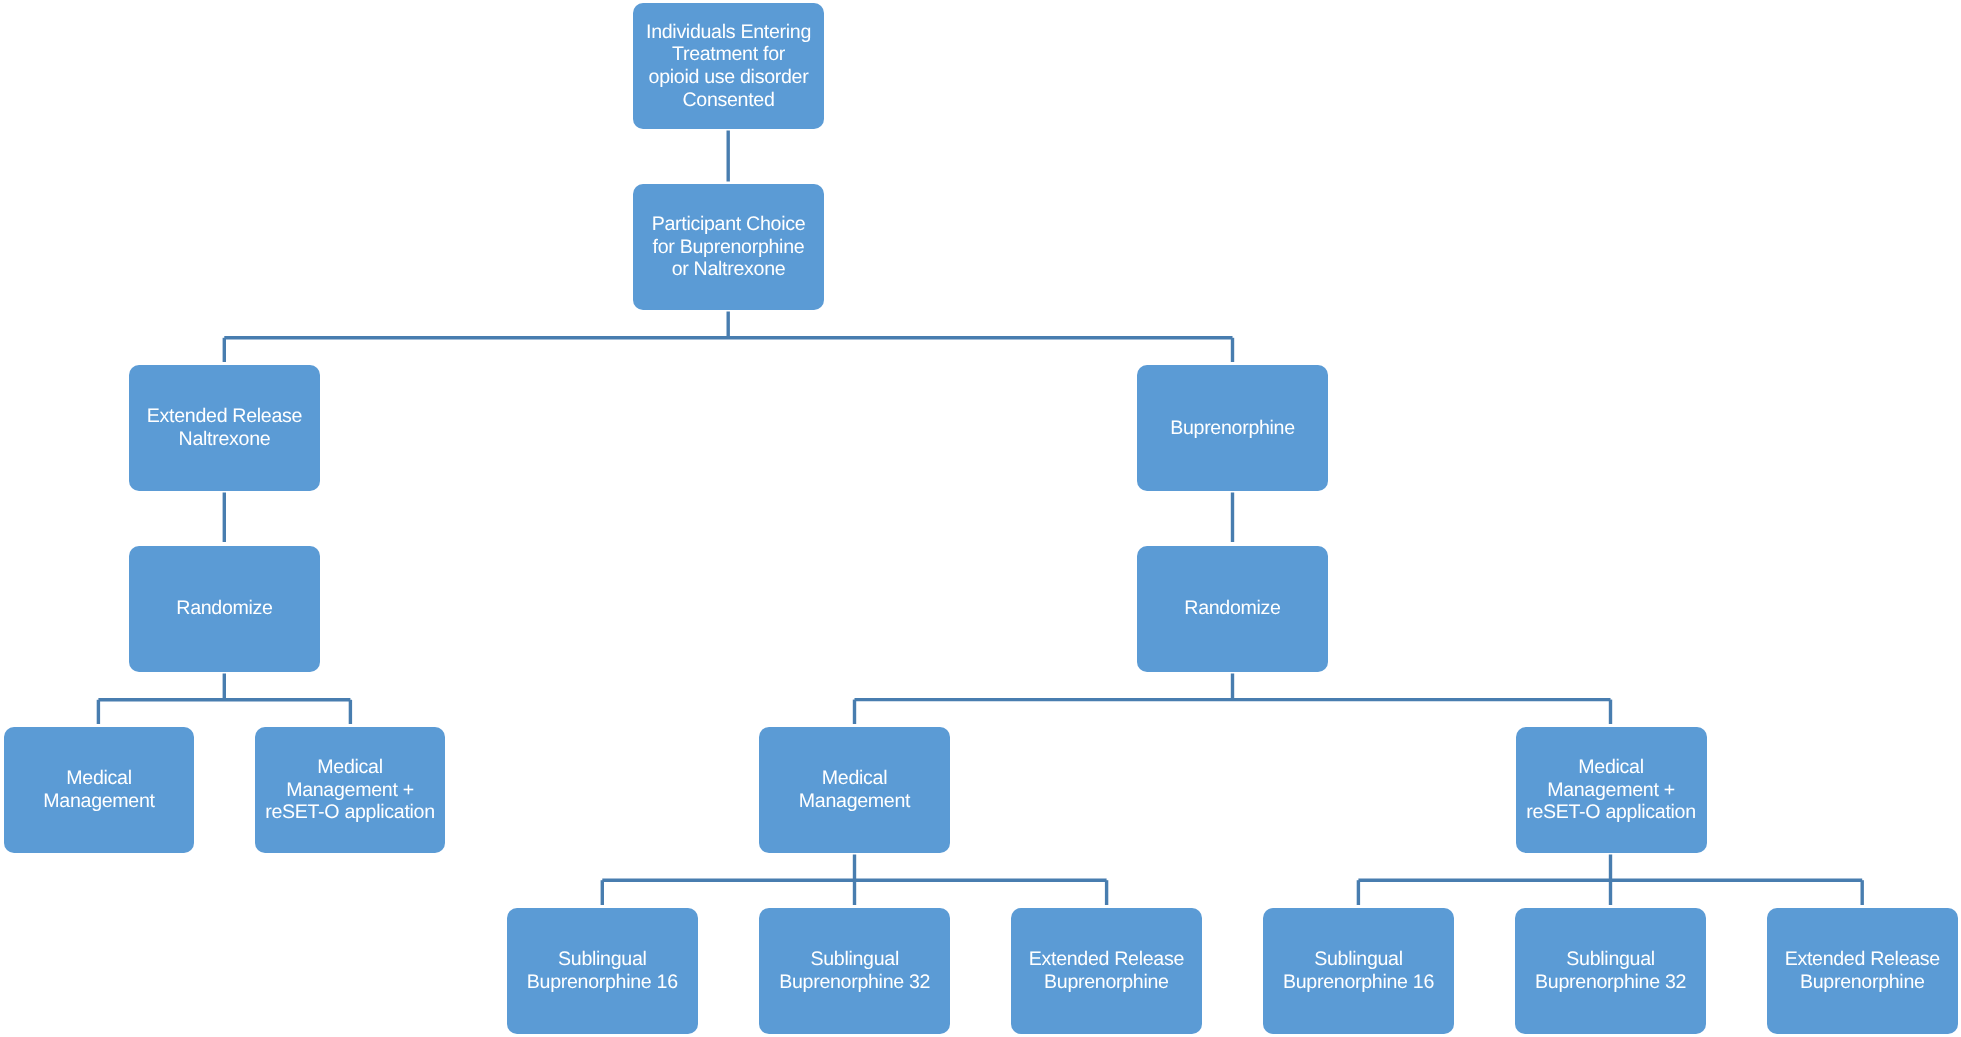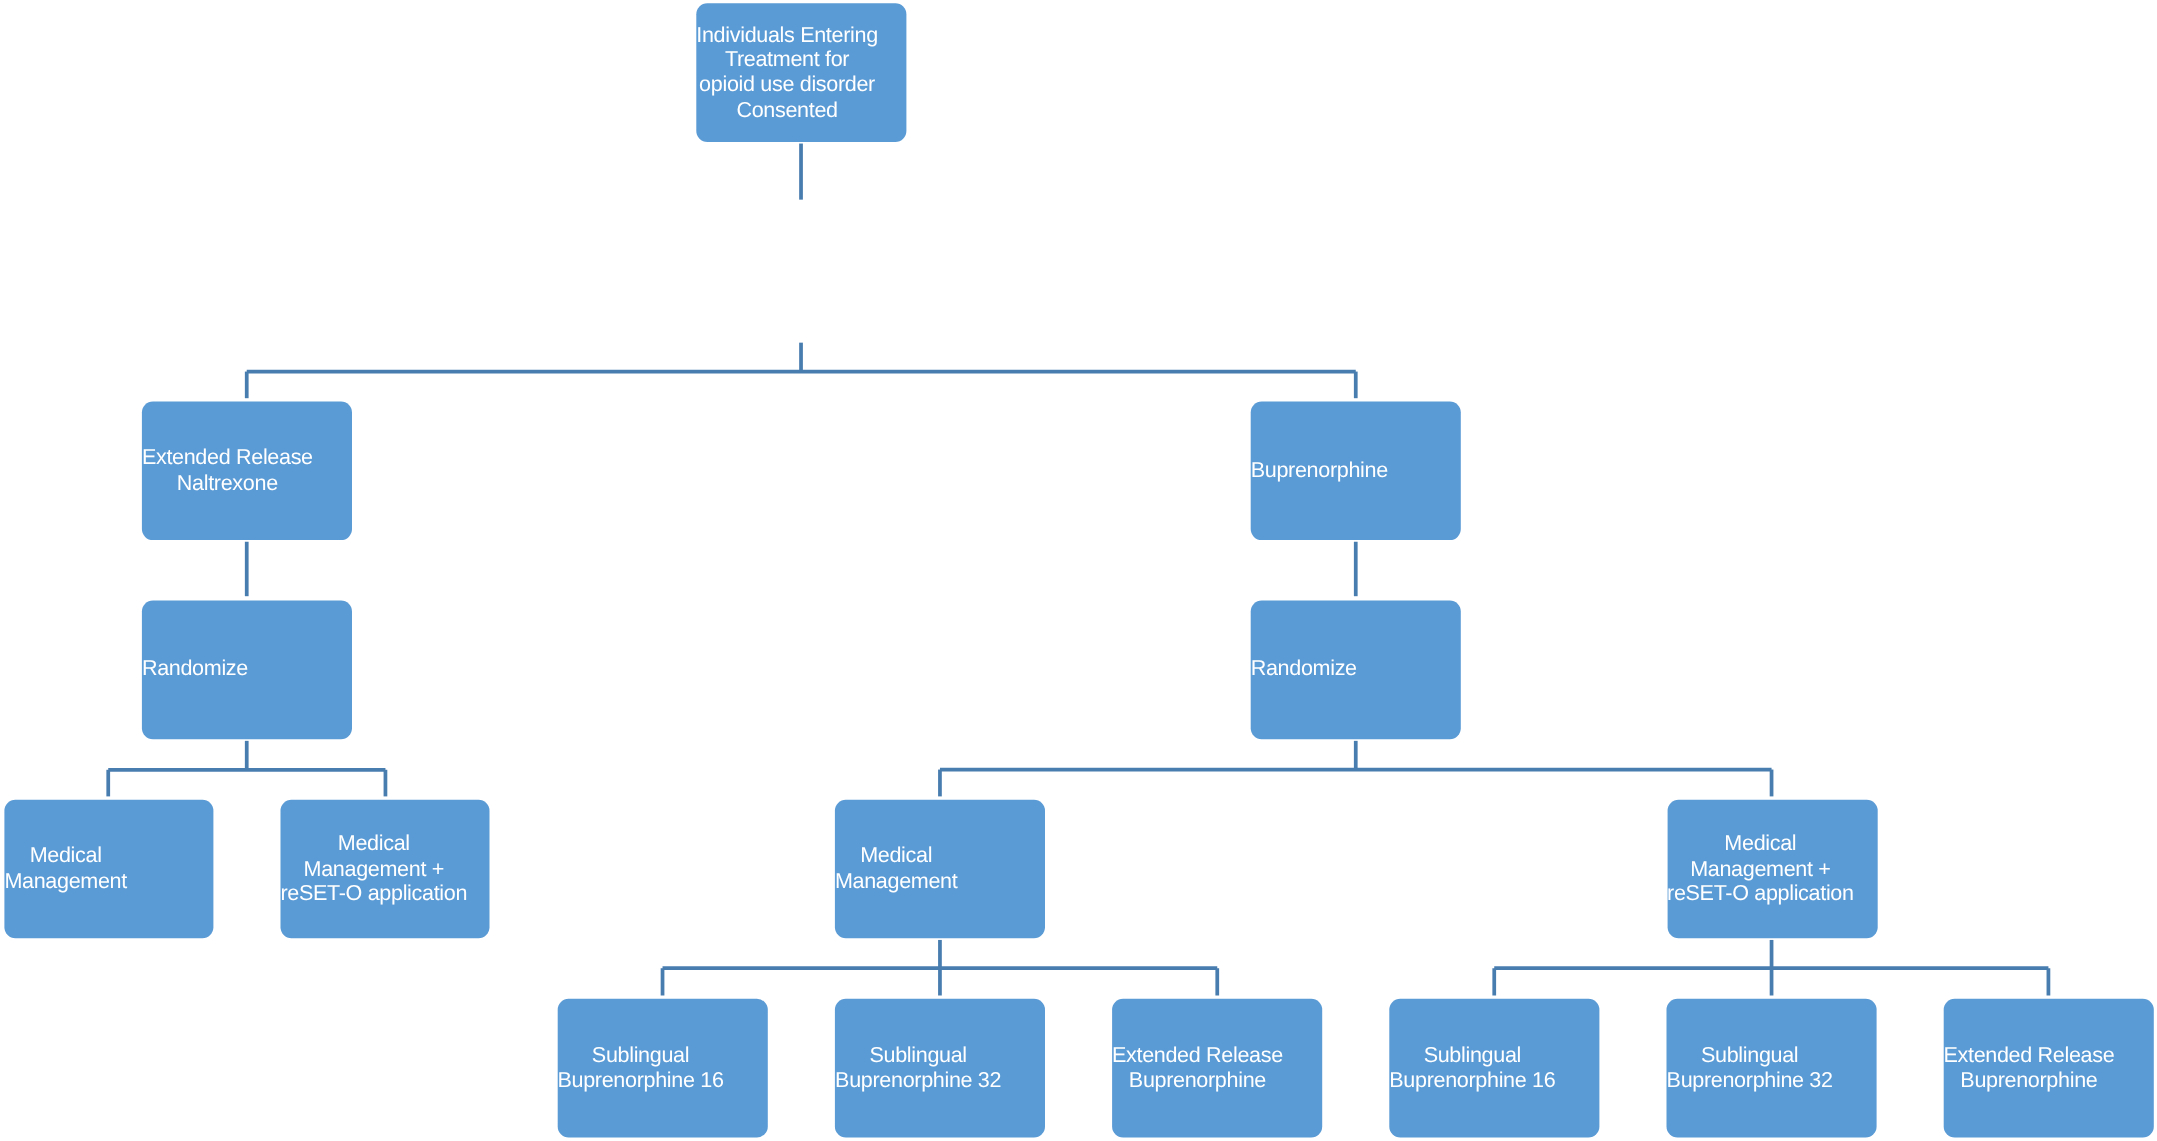--- a/index.html
+++ b/index.html
@@ -5,21 +5,21 @@
 <style>
   html,body{margin:0;padding:0;background:#ffffff;}
   body{width:1961px;height:1037px;overflow:hidden;
        font-family:"Liberation Sans", sans-serif;
        -webkit-font-smoothing:antialiased;
        text-rendering:geometricPrecision;}
   #canvas{position:relative;width:1961px;height:1037px;background:#ffffff;overflow:hidden;}
   svg.links{position:absolute;left:0;top:0;width:1961px;height:1037px;}
   #nodes{position:absolute;left:0;top:0;width:1961px;height:1037px;}
   .node{position:absolute;box-sizing:border-box;background:#5b9bd5;border-radius:10px;
-        display:flex;align-items:center;justify-content:flex-start;text-align:center;color:#ffffff;}
+        display:flex;align-items:center;justify-content:center;text-align:center;color:#ffffff;}
   .node .lbl{display:block;font-size:19.6px;line-height:22.7px;letter-spacing:-0.3px;
              white-space:pre-line;transform:translateZ(0);}
 </style>
 </head>
 <body>
 
 <div id="canvas">
   <svg class="links" id="links" viewBox="0 0 1961 1037" width="1961" height="1037">
       <line x1="728.2" x2="728.2" y1="130.5" y2="181.5" stroke="#487daf" stroke-width="3.4"></line>
       <line x1="728.2" x2="728.2" y1="311.5" y2="337.8" stroke="#487daf" stroke-width="3.4"></line>
@@ -46,20 +46,25 @@
       <line x1="1358.4" x2="1358.4" y1="880.2" y2="905" stroke="#487daf" stroke-width="3.4"></line>
       <line x1="1610.5" x2="1610.5" y1="880.2" y2="905" stroke="#487daf" stroke-width="3.4"></line>
       <line x1="1862.2" x2="1862.2" y1="880.2" y2="905" stroke="#487daf" stroke-width="3.4"></line>
     </svg>
   <div id="nodes">
       <div class="node" style="left: 633px; top: 3px; width: 191px; height: 126px; background: rgb(91, 155, 213); color: rgb(255, 255, 255); border-radius: 10px;">
         <div class="lbl">Individuals Entering
 Treatment for
 opioid use disorder
 Consented</div>
+      </div>
+      <div class="node" style="left: 633px; top: 184px; width: 191px; height: 126px; background: rgb(91, 155, 213); color: rgb(255, 255, 255); border-radius: 10px;">
+        <div class="lbl">Participant Choice
+for Buprenorphine
+or Naltrexone</div>
       </div>
       <div class="node" style="left: 129px; top: 365px; width: 191px; height: 126px; background: rgb(91, 155, 213); color: rgb(255, 255, 255); border-radius: 10px;">
         <div class="lbl">Extended Release
 Naltrexone</div>
       </div>
       <div class="node" style="left: 1137px; top: 365px; width: 191px; height: 126px; background: rgb(91, 155, 213); color: rgb(255, 255, 255); border-radius: 10px;">
         <div class="lbl">Buprenorphine</div>
       </div>
       <div class="node" style="left: 129px; top: 545.6px; width: 191px; height: 126px; background: rgb(91, 155, 213); color: rgb(255, 255, 255); border-radius: 10px;">
         <div class="lbl">Randomize</div>

